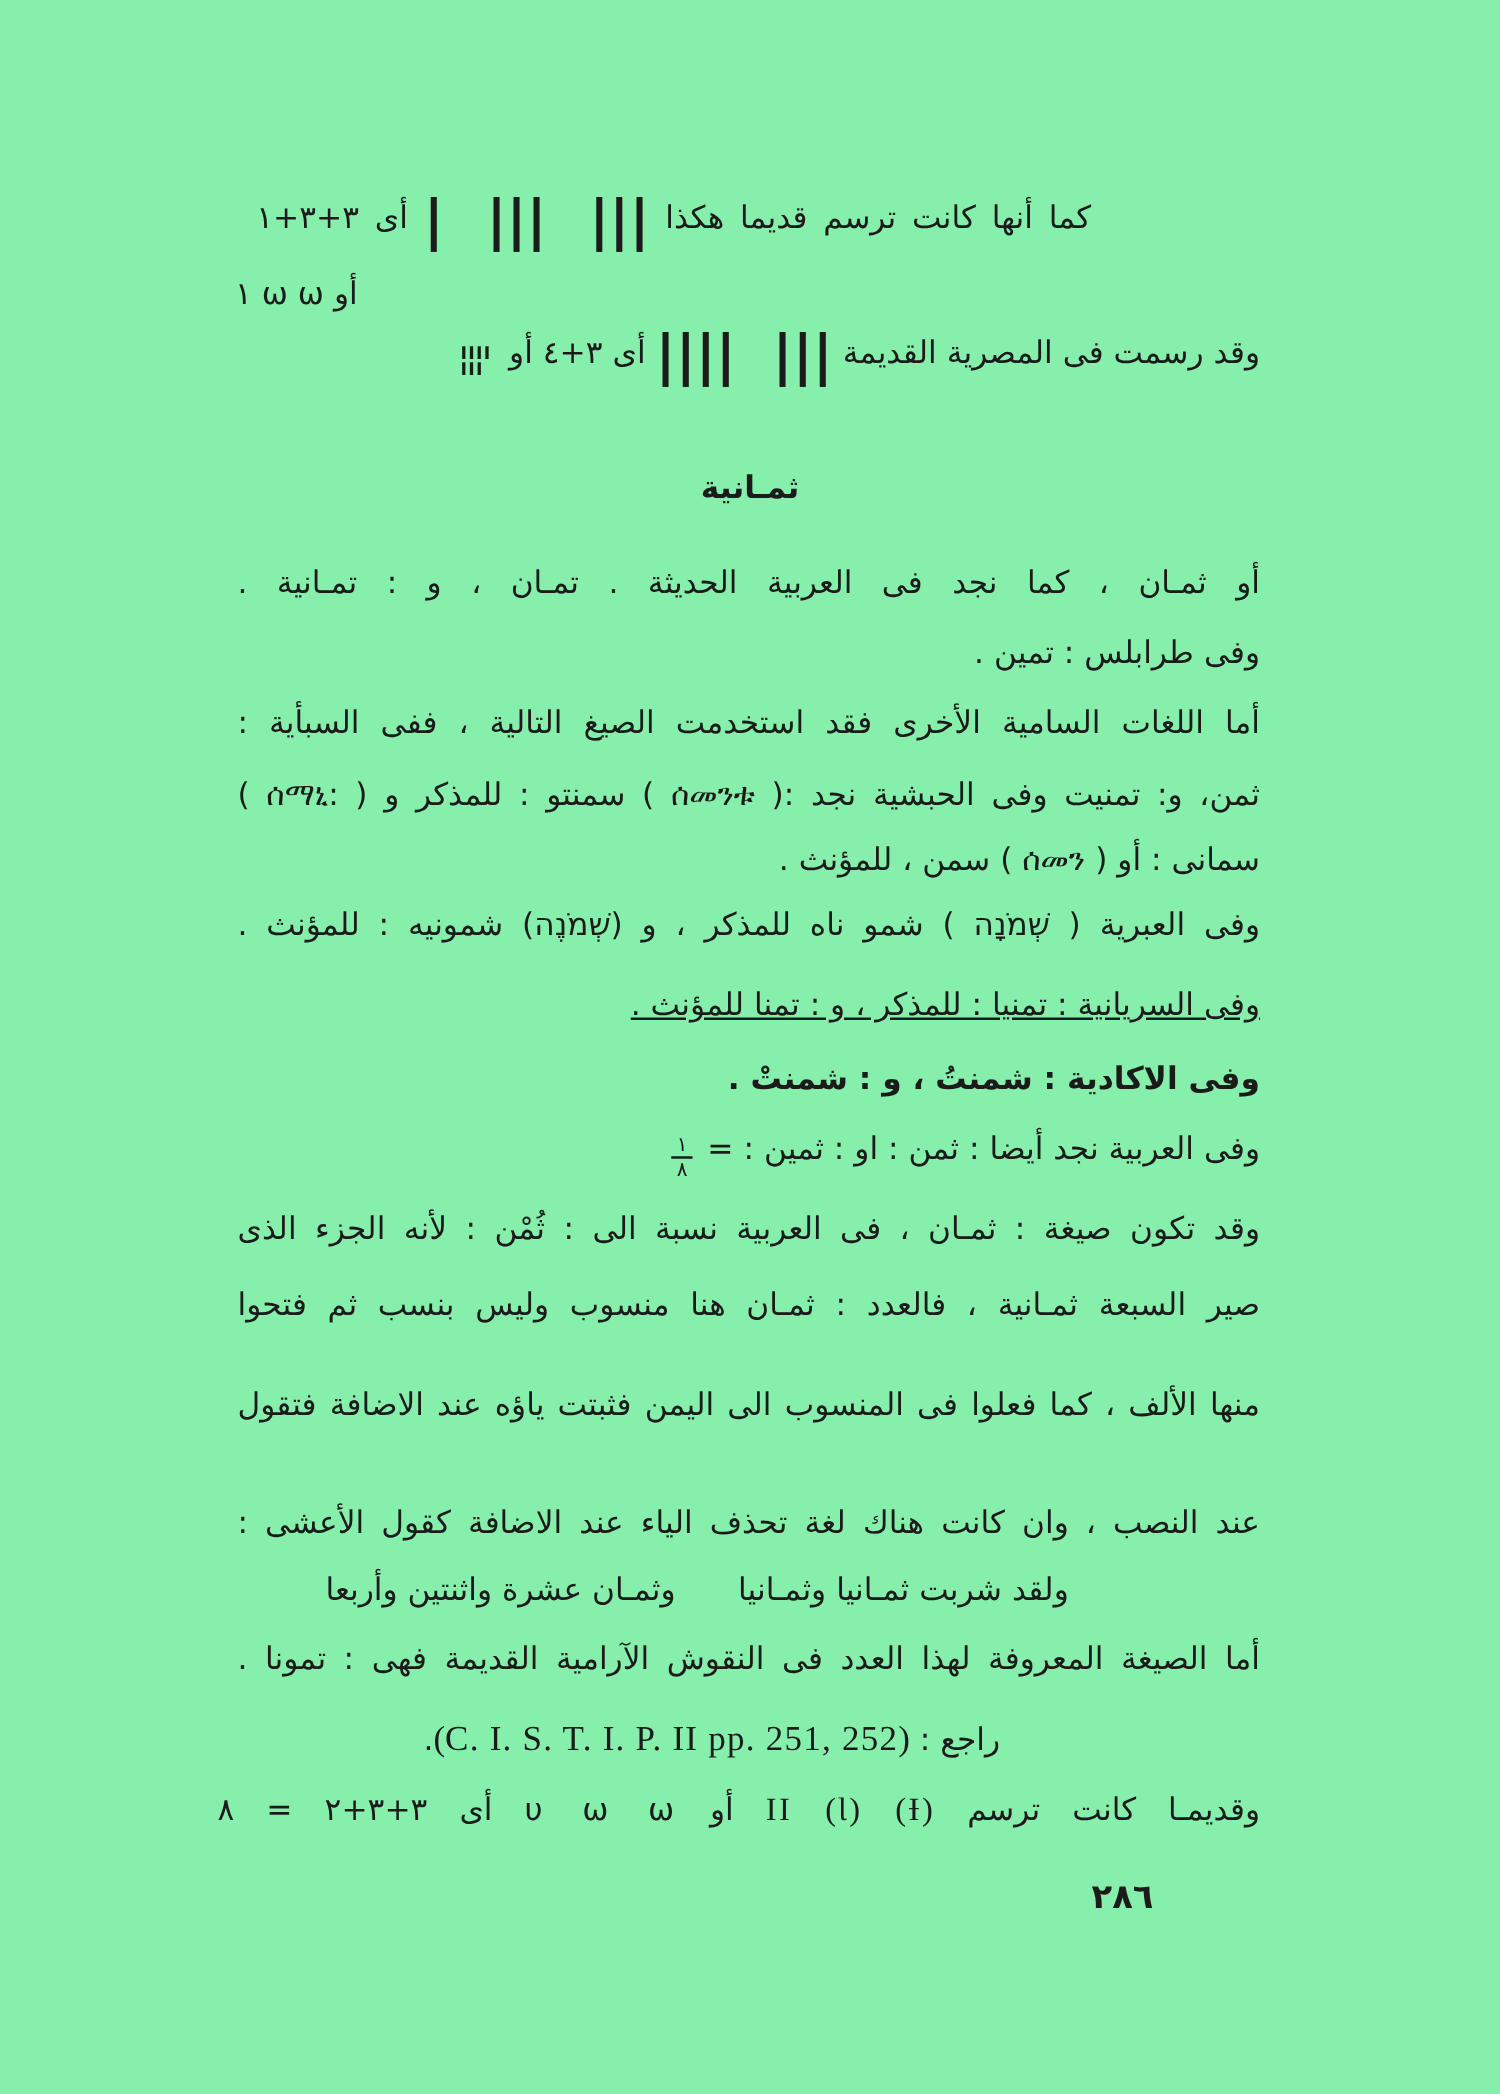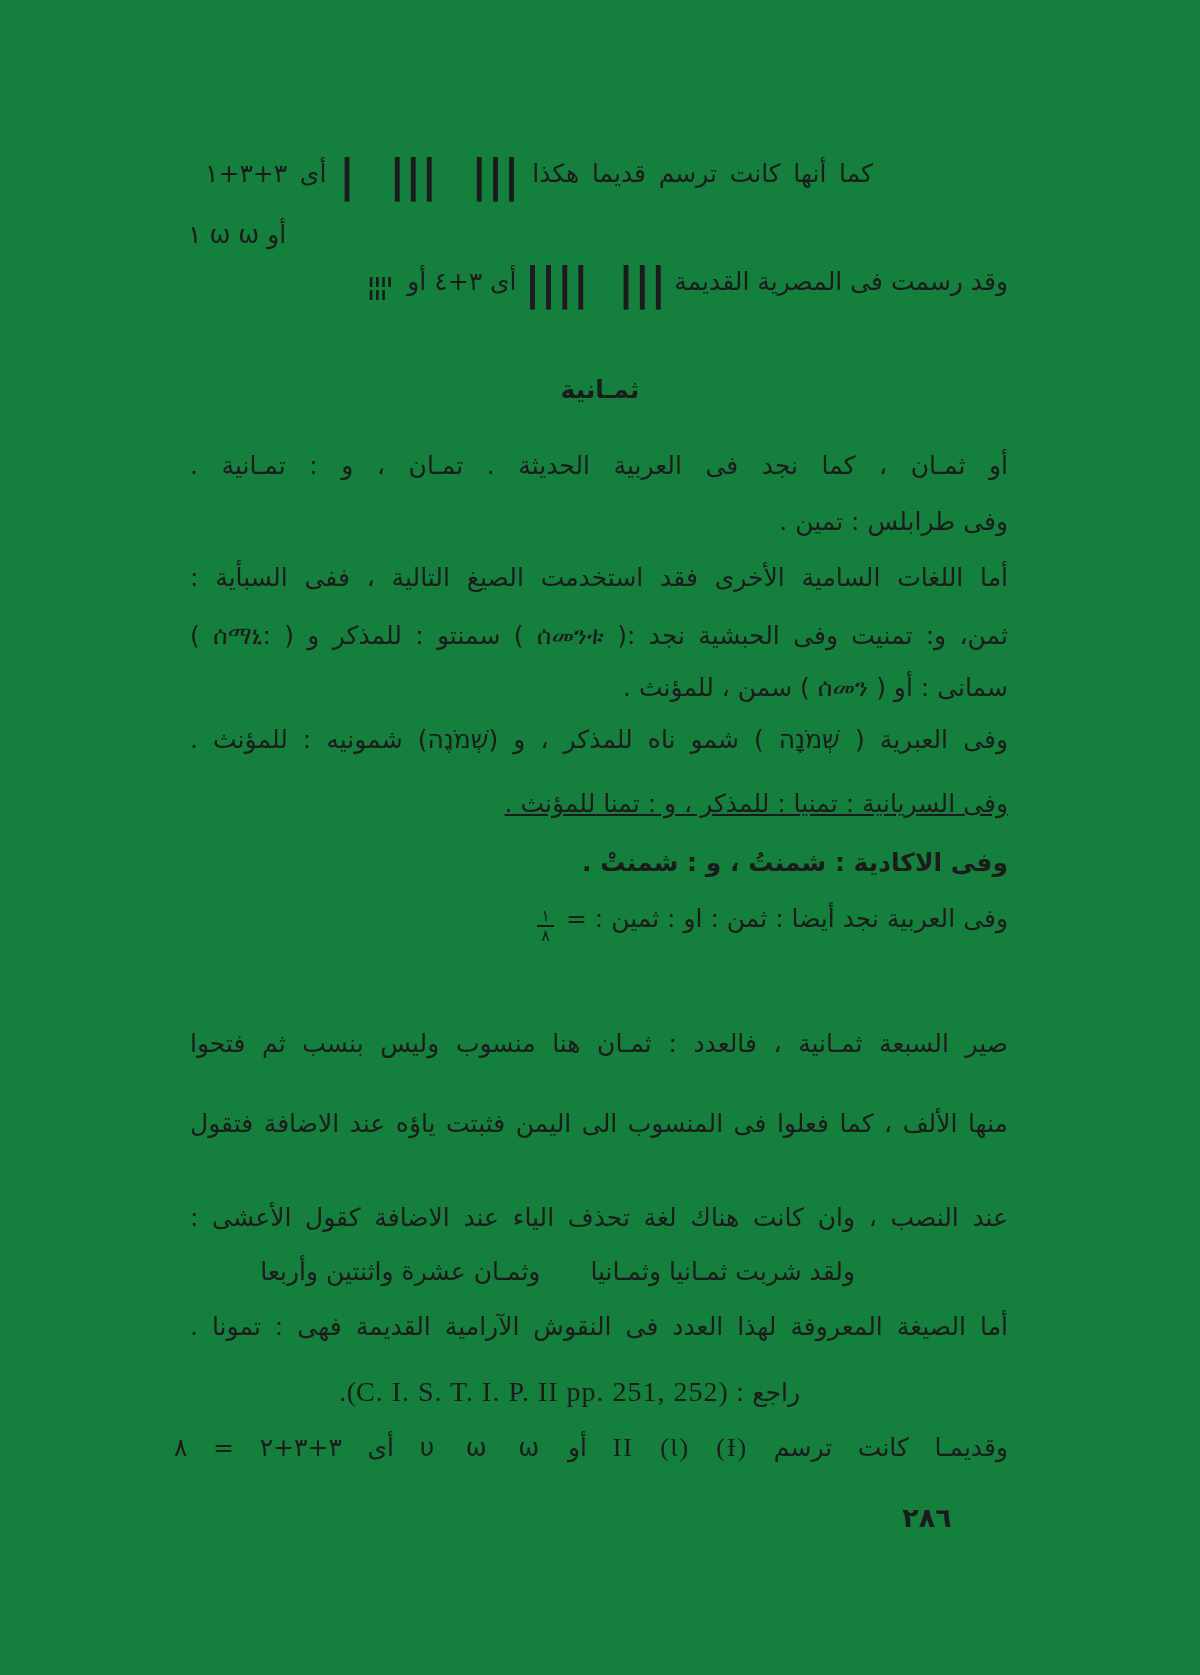--- a/index.html
+++ b/index.html
@@ -1,38 +1,38 @@
 <!DOCTYPE html>
 <html><head>
 <meta charset="utf-8">
 <style>
   html,body{margin:0;padding:0;background:#d9d9d9;}
   .sheet{
     position:relative;width:1200px;height:1675px;margin:0 auto;
-    background:#15803d;color:#1b1b1b;
+    background:#86efac;color:#1b1b1b;
     font-family:"DejaVu Sans",sans-serif;
     direction:rtl;overflow:hidden;
   }
   p.ln{position:absolute;margin:0;font-size:25px;line-height:44px;white-space:normal;}
   .just{text-align:justify;text-align-last:justify;}
   .tallies{
     font-size:44px;line-height:0;vertical-align:-9px;
     letter-spacing:5px;word-spacing:14px;font-weight:bold;
   }
   .stack{display:inline-block;vertical-align:-10px;line-height:0;direction:ltr;unicode-bidi:isolate;margin-right:6px;}
   .stack span{display:block;font-size:14px;line-height:13px;letter-spacing:1px;font-weight:bold;text-align:left;}
   .frac{display:inline-block;vertical-align:-14px;line-height:0;text-align:center;margin-right:4px;}
   .frac span{display:block;font-size:16px;line-height:17px;}
   .frac .ft{border-bottom:2px solid #1b1b1b;padding:0 4px 1px;}
   .heading{font-size:31px;font-weight:bold;text-align:center;left:0;right:0;}
   .latin{font-family:"Liberation Serif",serif;font-size:28px;letter-spacing:1px;direction:ltr;unicode-bidi:isolate;}
   .sym-serif{font-family:"Liberation Serif",serif;font-size:26px;direction:ltr;unicode-bidi:isolate;letter-spacing:2px;}
   .sym-greek{direction:ltr;unicode-bidi:isolate;letter-spacing:3px;}
   .vgap{display:inline-block;width:50px;}
-  .pagenum{position:absolute;top:1496px;left:875px;width:104px;margin:0;text-align:center;
+  .pagenum{position:absolute;top:1496px;left:846px;width:104px;margin:0;text-align:center;
     font-size:27px;font-weight:bold;letter-spacing:5px;line-height:44px;}
 </style>
 </head>
 <body>
 
 <div class="sheet">
 
   <p class="ln just" style="top:152px;right:327px;left:205px;"><span>كما أنها كانت ترسم قديما هكذا</span> <span class="tallies">||| ||| |</span> <span>أى ٣+٣+١</span></p>
 
   <p class="ln" style="top:213px;left:188px;">أو ⁦١ ω ω⁩</p>
@@ -52,20 +52,21 @@
   <p class="ln" style="top:666px;right:192px;left:190px;">سمانى : أو ⁦( ሰመን )⁩ سمن ، للمؤنث .</p>
 
   <p class="ln just" style="top:718px;right:192px;left:190px;">وفى العبرية ( שְׁמֹנָה ) شمو ناه للمذكر ، و (שְׁמֹנֶה) شمونيه : للمؤنث .</p>
 
   <p class="ln" style="top:782px;right:192px;left:190px;text-decoration:underline;">وفى السريانية : تمنيا : للمذكر ، و : تمنا للمؤنث .</p>
 
   <p class="ln" style="top:841px;right:192px;left:198px;font-weight:bold;">وفى الاكادية : شمنتُ ، و : شمنتْ .</p>
 
   <p class="ln" style="top:897px;right:192px;left:190px;"><span>وفى العربية نجد أيضا : ثمن : او : ثمين : =</span> <span class="frac"><span class="ft">١</span><span>٨</span></span></p>
 
+  <p class="ln just" style="top:961px;right:192px;left:190px;">وقد تكون صيغة : ثمـان ، فى العربية نسبة الى : ثُمْن : لأنه الجزء الذى</p>
   <p class="ln just" style="top:1008px;right:192px;left:190px;margin-top:14px;">صير السبعة ثمـانية ، فالعدد : ثمـان هنا منسوب وليس بنسب ثم فتحوا</p>
   <p class="ln just" style="top:1102px;right:192px;left:190px;">منها الألف ، كما فعلوا فى المنسوب الى اليمن فثبتت ياؤه عند الاضافة فتقول</p>
   <p class="ln just" style="top:1196px;right:192px;left:190px;">عند النصب ، وان كانت هناك لغة تحذف الياء عند الاضافة كقول الأعشى :</p>
 
   <p class="ln" style="top:1250px;right:345px;left:190px;"><span>ولقد شربت ثمـانيا وثمـانيا</span><span class="vgap"></span><span>وثمـان عشرة واثنتين وأربعا</span></p>
 
   <p class="ln just" style="top:1305px;right:192px;left:190px;">أما الصيغة المعروفة لهذا العدد فى النقوش الآرامية القديمة فهى : تمونا .</p>
 
   <p class="ln" style="top:1370px;right:400px;left:190px;"><span>راجع :</span> <span class="latin">(C. I. S. T. I. P. II pp. 251, 252)</span><span>.</span></p>
 

